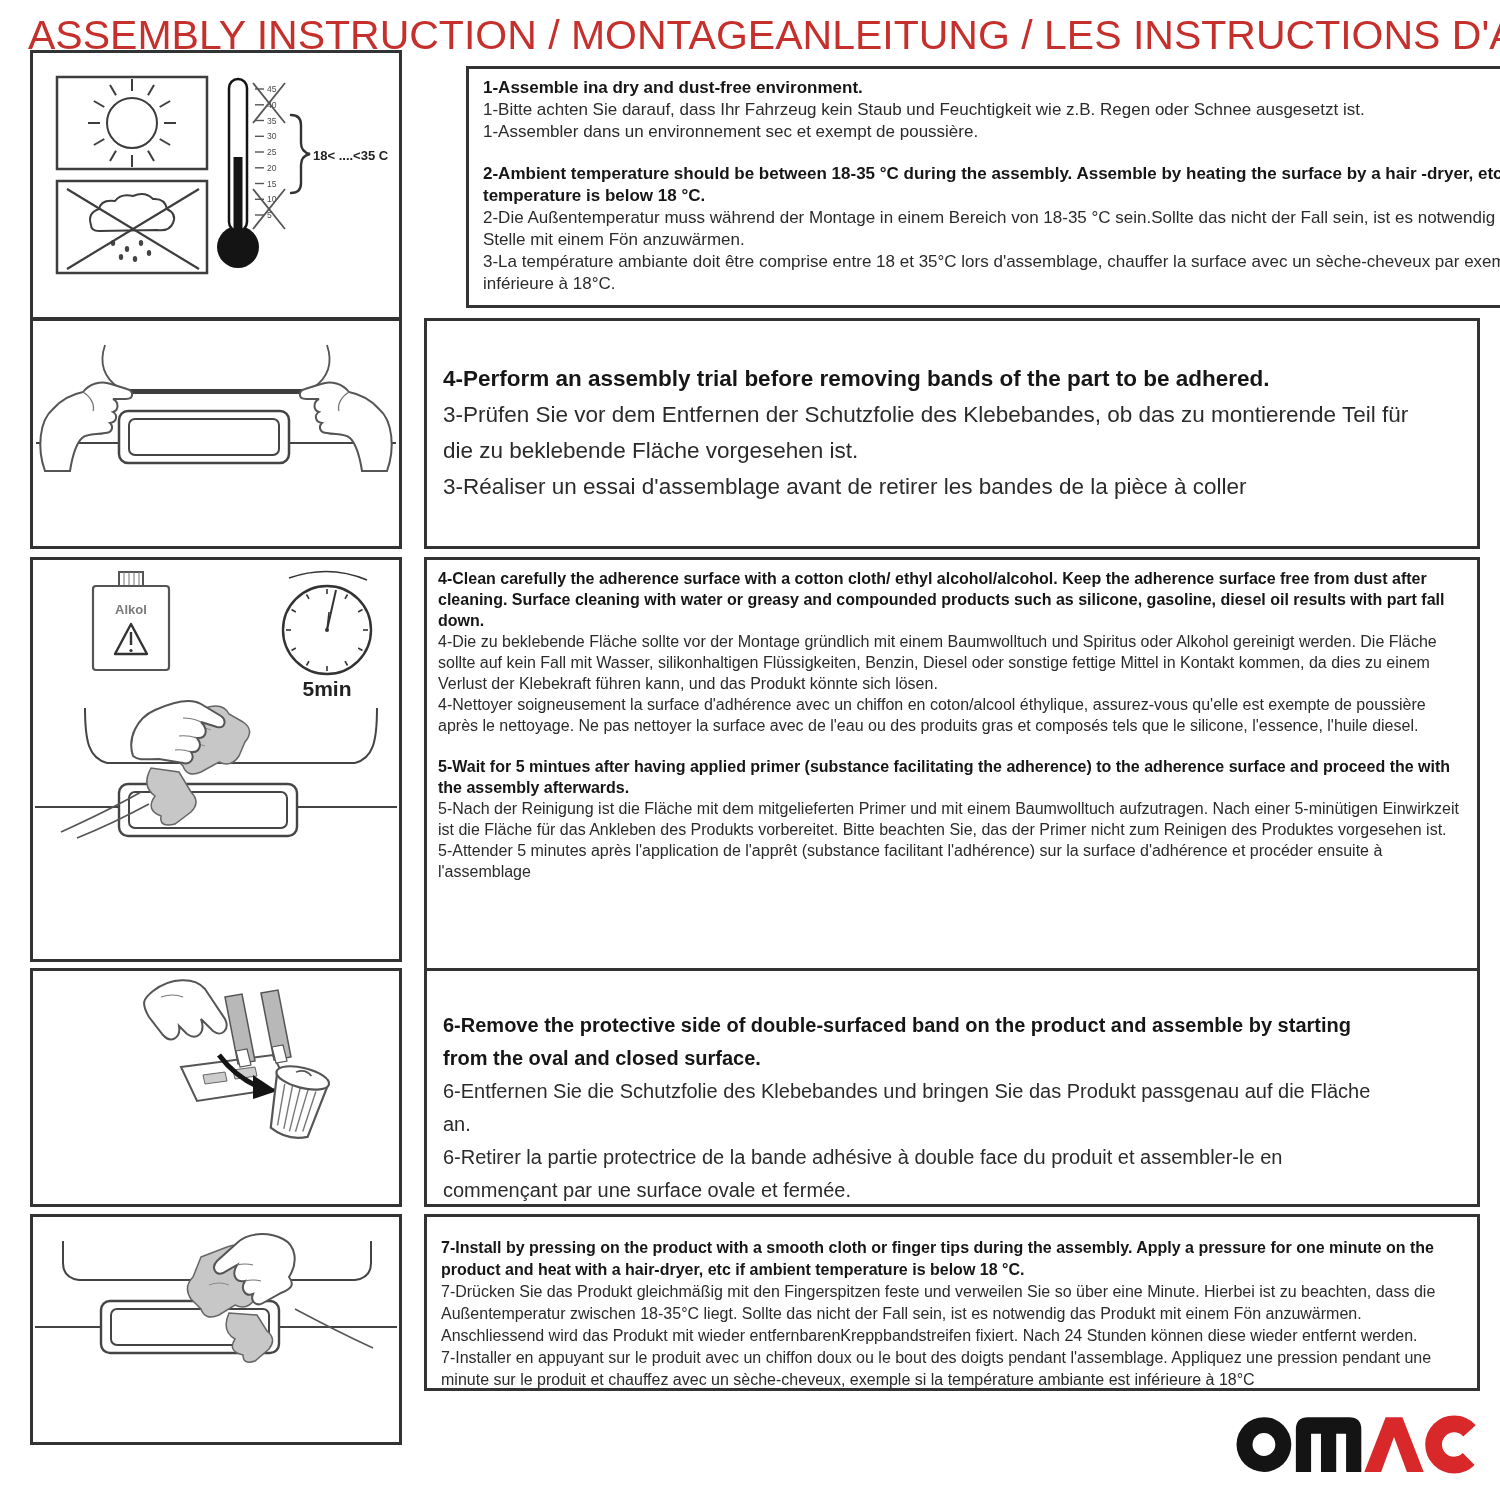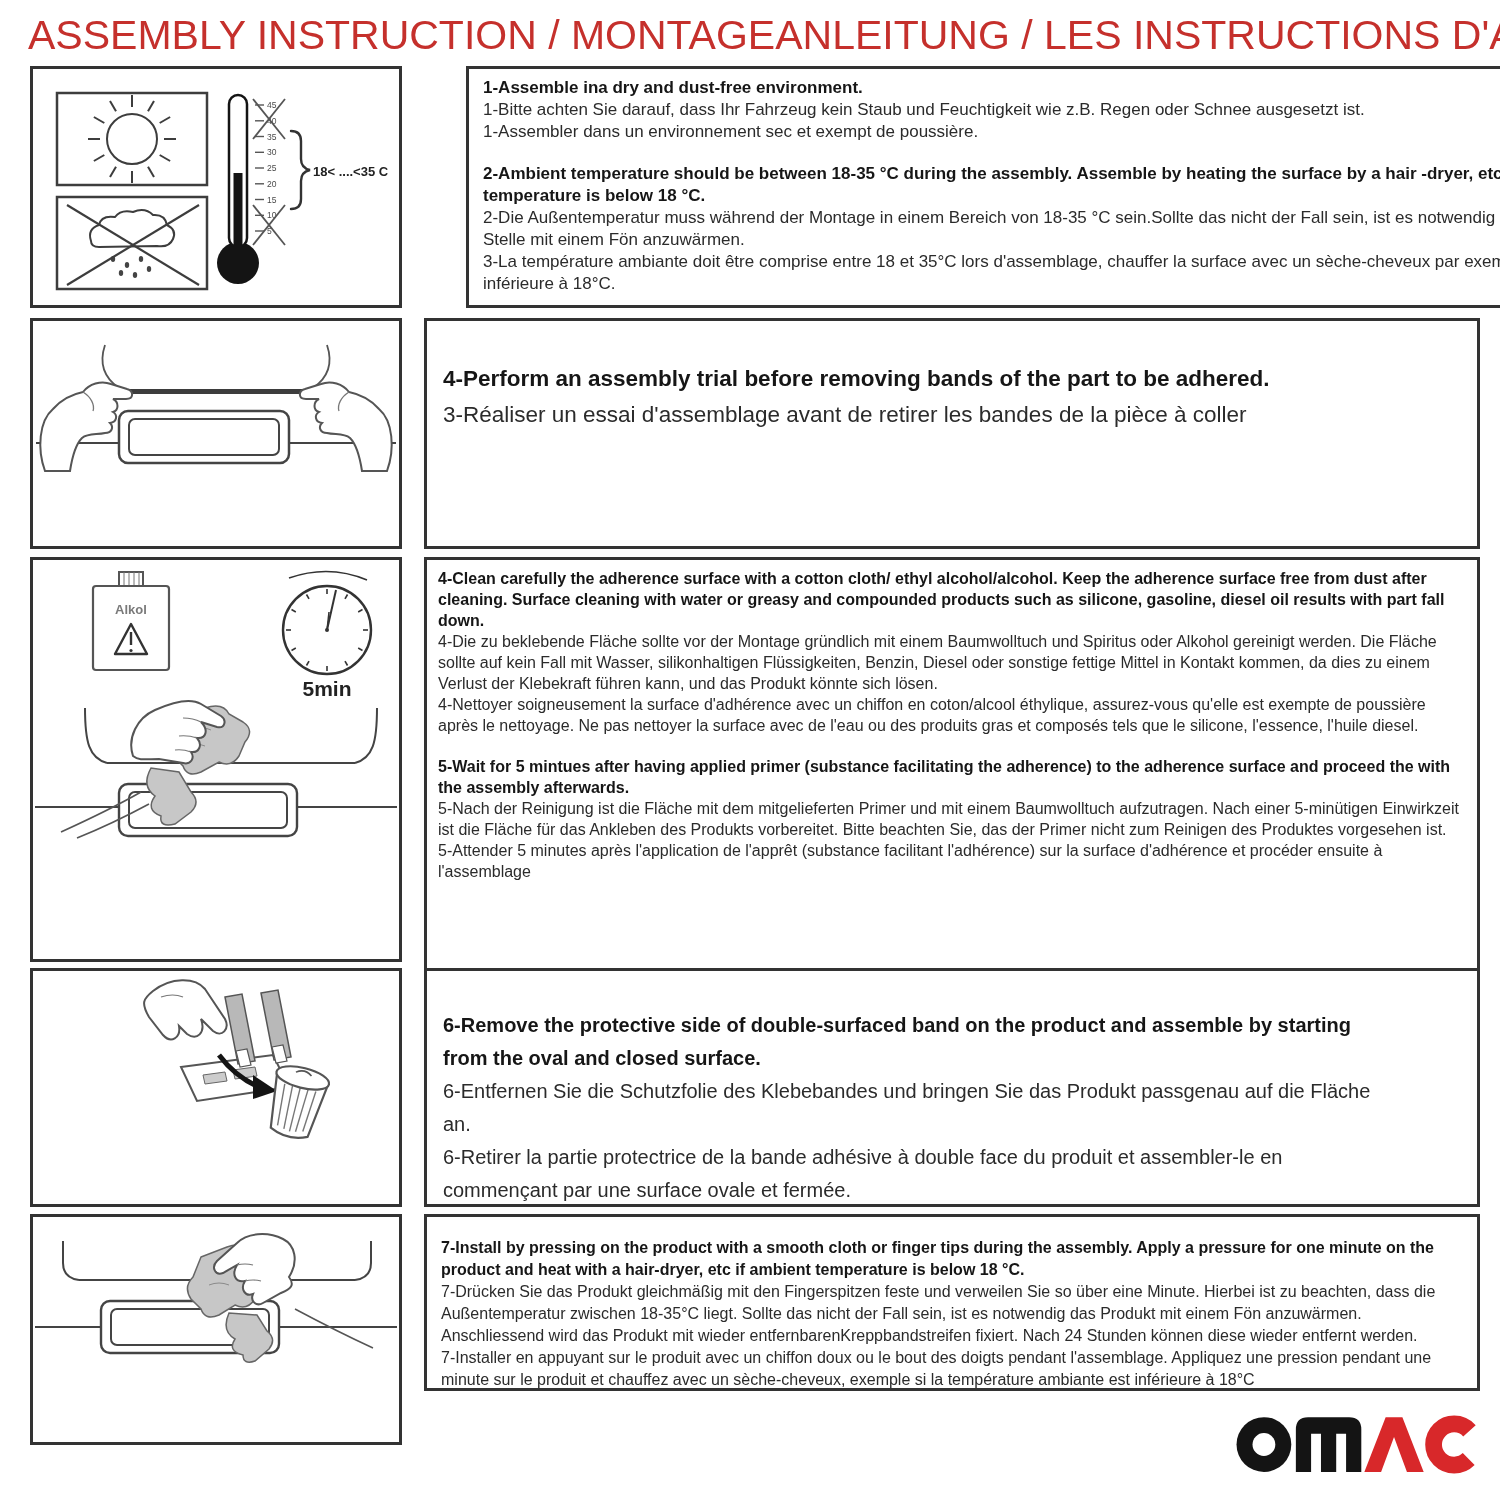--- a/index.html
+++ b/index.html
@@ -11,21 +11,21 @@
     position:absolute;top:12px;left:28px;width:1440px;
     font-size:41px;font-weight:normal;color:#c5302c;white-space:nowrap;letter-spacing:0px;
   }
   .box{position:absolute;border:3px solid #333;box-sizing:border-box;background:#fff;overflow:hidden;}
   .imgbox svg{display:block;}
   p{margin:0;}
   .b{font-weight:bold;color:#161616;}
   .gap{margin-top:20px;}
 
   
-  .r1i{left:30px;top:66px;width:372px;height:242px;}
+  .r1i{left:30px;top:50px;width:372px;height:270px;}
   .r1t{left:424px;top:66px;width:1216px;height:242px;padding:8px 14px;font-size:17px;line-height:22px;margin-left:42px;}
   .r2i{left:30px;top:318px;width:372px;height:231px;}
   .r2t{left:424px;top:318px;width:1056px;height:231px;padding:40px 16px 0;font-size:22.5px;line-height:36px;}
   .r2t p{max-width:990px;}
   .r3i{left:30px;top:557px;width:372px;height:405px;}
   .r3t{left:424px;top:557px;width:1056px;height:437px;padding:8px 11px;font-size:16px;line-height:21px;}
   .r4i{left:30px;top:968px;width:372px;height:239px;}
   .r4t{left:424px;top:968px;width:1056px;height:239px;padding:38px 16px 0;font-size:20px;line-height:33px;}
   .r4t p{max-width:940px;}
   .r5i{left:30px;top:1214px;width:372px;height:231px;}
@@ -141,20 +141,21 @@
     <g transform="translate(366,0) scale(-1,1)">
       <path d="M72,24 C66,42 70,56 86,67" fill="none" stroke="#555" stroke-width="1.8"></path>
       <path d="M12,150 C4,128 6,100 20,88 C28,79 40,73 50,71 C56,63 68,59 78,63 L94,68 C101,70 101,78 93,78 L80,78 C86,81 86,89 80,91 C85,94 84,101 77,102 C81,106 79,112 72,112 C64,114 55,112 49,117 C43,123 39,137 37,150 Z" fill="#fff" stroke="#555" stroke-width="2"></path>
       <path d="M50,71 C58,76 62,84 60,90" fill="none" stroke="#777" stroke-width="1.3"></path>
     </g>
   </svg>
 </div>
 
 <div class="box r2t">
   <p class="b">4-Perform an assembly trial before removing bands of the part to be adhered.</p>
+  <p>3-Prüfen Sie vor dem Entfernen der Schutzfolie des Klebebandes, ob das zu montierende Teil für die zu beklebende Fläche vorgesehen ist.</p>
   <p>3-Réaliser un essai d'assemblage avant de retirer les bandes de la pièce à coller</p>
 </div>
 
 <div class="box imgbox r3i">
   <svg width="366" height="399" viewBox="0 0 366 399">
 
     <g>
       <rect x="86" y="12" width="24" height="14" fill="#fff" stroke="#555" stroke-width="2"></rect>
       <g stroke="#777" stroke-width="1">
           <line x1="91" y1="12" x2="91" y2="26"></line>

